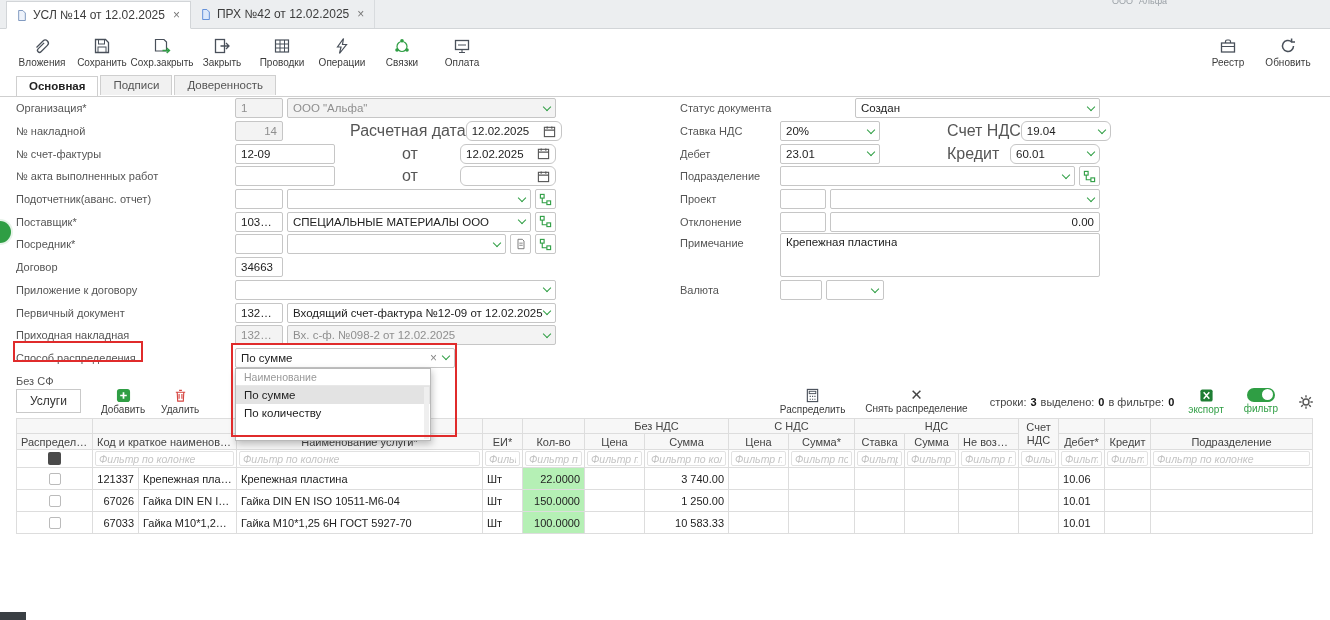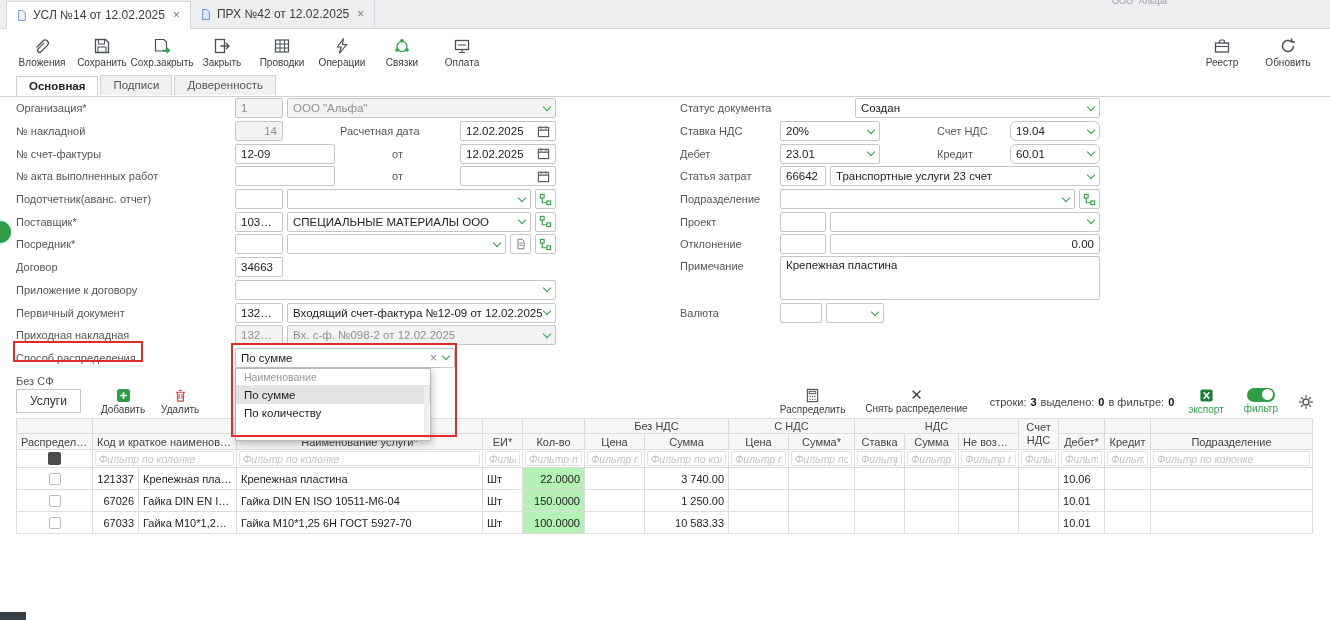--- a/index.html
+++ b/index.html
@@ -10,50 +10,50 @@
   .doc-tabbar{position:absolute;top:0;left:0;right:0;height:29px;background:#eceef0;border-bottom:1px solid #d2d5d8;display:flex;align-items:flex-end;padding-left:6px;}
   .doc-tab{height:28px;display:flex;align-items:center;gap:6px;padding:0 10px;font-size:12px;color:#3c3c3c;border-right:1px solid #d8dbde;cursor:default;}
   .doc-tab.active{background:#fff;border:1px solid #d2d5d8;border-bottom:1px solid #fff;margin-bottom:-1px;}
   .tab-close{color:#777;font-size:12px;margin-left:2px;}
   .frag{position:absolute;top:-4px;left:1112px;height:10px;overflow:hidden;font-size:9px;color:#9aa0a6;}
 
   
   .toolbar{position:absolute;top:29px;left:0;right:0;height:46px;background:#fff;display:flex;align-items:center;padding:16px 12px;}
   .tb-btn{width:60px;display:flex;flex-direction:column;align-items:center;gap:2px;font-size:10px;color:#3c3c3c;cursor:default;}
   .tb-btn svg{display:block;}
-  .tb-right{margin-left:auto;display:flex;gap:6px;}
+  .tb-right{margin-left:auto;display:flex;}
 
   
   .form-tabs{position:absolute;top:75px;left:16px;display:flex;z-index:5;}
   .form-tab{padding:3px 12px 4px;font-size:11.5px;border:1px solid #cfcfcf;border-bottom:none;background:#f1f1f1;color:#555;margin-right:2px;}
   .form-tab.active{background:#fff;color:#222;font-weight:bold;position:relative;top:1px;}
   .hline{position:absolute;top:96px;left:0;right:0;border-top:1px solid #cfcfcf;}
 
   
   .fcol{position:absolute;top:97px;z-index:4;}
   .fcol.left{left:16px;width:540px;}
   .fcol.right{left:680px;width:420px;}
   .frow{display:flex;align-items:center;height:22.7px;}
   .frow.note{height:46px;align-items:flex-start;}
   .frow.note .flabel{padding-top:4px;}
   .flabel{flex:none;font-size:11px;color:#555;}
   .left .flabel{width:219px;}
   .right .flabel{width:100px;}
-  .sublab{flex:none;font-size:11px;color:#555;margin-left:12px;padding-left:45px;}
+  .sublab{flex:none;font-size:16px;color:#555;margin-left:22px;padding-left:45px;}
   .fld{height:20px;border:1px solid #c6c6c6;border-radius:2px;background:#fff;display:flex;align-items:center;padding:0 5px;font-size:11.5px;color:#222;flex:none;}
   .fld.dis{background:#f3f3f3;color:#8f8f8f;}
   .fld.grow{flex:1;min-width:0;}
   .fld.ra{justify-content:flex-end;}
   .fld .val{white-space:nowrap;overflow:hidden;text-overflow:ellipsis;}
   .w48{width:48px;} .w100{width:100px;} .w220{width:220px;} .w46{width:46px;} .w90{width:90px;} .w42{width:42px;} .w58{width:58px;}
   .gap4{margin-left:4px;} .mlauto{margin-left:auto;border-radius:6px;} .ml75{margin-left:75px;}
   .chev{flex:none;width:6px;height:6px;border-right:1.5px solid #2f9e44;border-bottom:1.5px solid #2f9e44;transform:rotate(45deg);margin-left:auto;margin-top:-3px;}
   .chev.nm{margin-left:6px;}
   .clear-x{flex:none;color:#888;font-size:12px;margin-left:auto;line-height:1;}
-  .fld.date{width:96px;margin-left:auto;}
+  .fld.date{width:96px;margin-left:auto;border-radius:6px;}
   .cal{margin-left:auto;display:flex;}
   .sq-btn{width:21px;height:20px;border:1px solid #c6c6c6;border-radius:2px;background:#fff;display:flex;align-items:center;justify-content:center;margin-left:4px;flex:none;}
   .note-box{height:44px;align-items:flex-start;padding-top:2px;}
   .cb{width:13px;height:13px;border:1px solid #b9b9b9;border-radius:2px;background:#fff;flex:none;}
   .cb.dis{background:#f6e9ea;border-color:#d6bfc1;}
 
   
   .dd-list{position:absolute;left:235px;top:368px;width:196px;background:#fff;border:1px solid #b9b9b9;box-shadow:1px 3px 7px rgba(0,0,0,.25);z-index:50;}
   .dd-head{font-size:10.5px;color:#999;padding:2px 8px;border-bottom:1px solid #e8e8e8;}
   .dd-item{font-size:11.5px;color:#222;padding:3px 8px;}
@@ -387,30 +387,20 @@
   </div>
   <div class="frow">
     <div class="flabel">Дебет</div>
     <div class="fld w100">
         <span class="val">23.01</span>
         <span class="chev"></span>
       </div>
     <div class="sublab">Кредит</div>
     <div class="fld w90 mlauto">
         <span class="val">60.01</span>
-        <span class="chev"></span>
-      </div>
-  </div>
-  <div class="frow">
-    <div class="flabel">Статья затрат</div>
-    <div class="fld w46">
-        <span class="val">66642</span>
-      </div>
-    <div class="fld grow gap4">
-        <span class="val">Транспортные услуги 23 счет</span>
         <span class="chev"></span>
       </div>
   </div>
   <div class="frow">
     <div class="flabel">Подразделение</div>
     <div class="fld grow">
         <span class="val"></span>
         <span class="chev"></span>
       </div>
     <div class="sq-btn">

